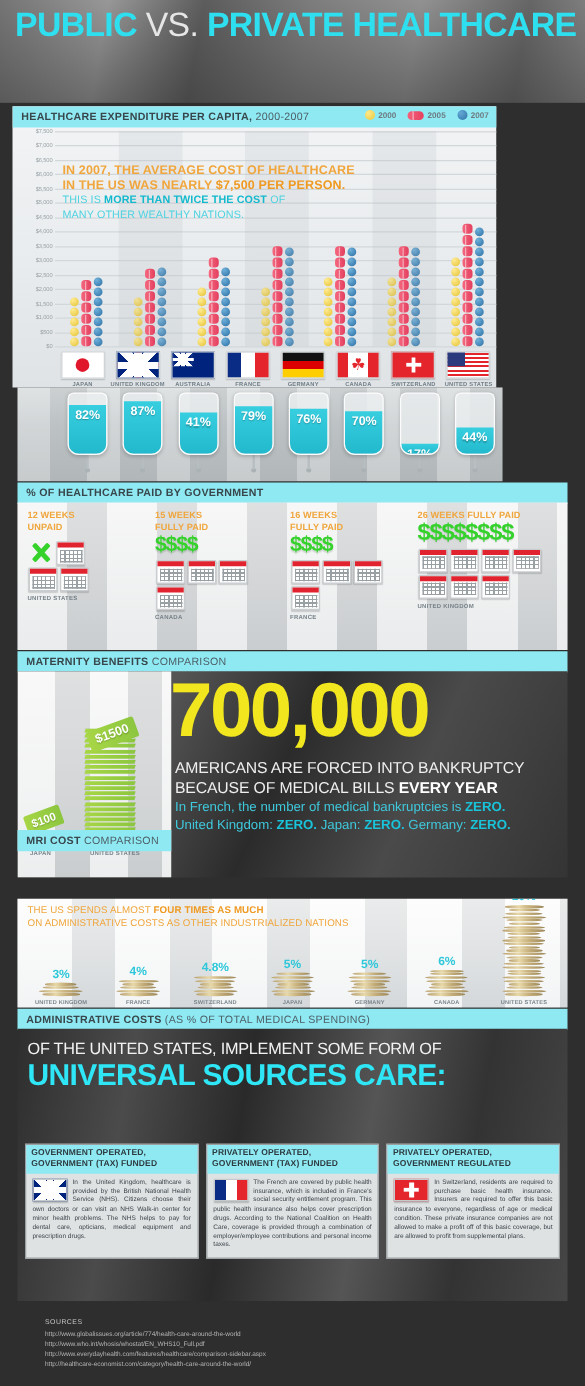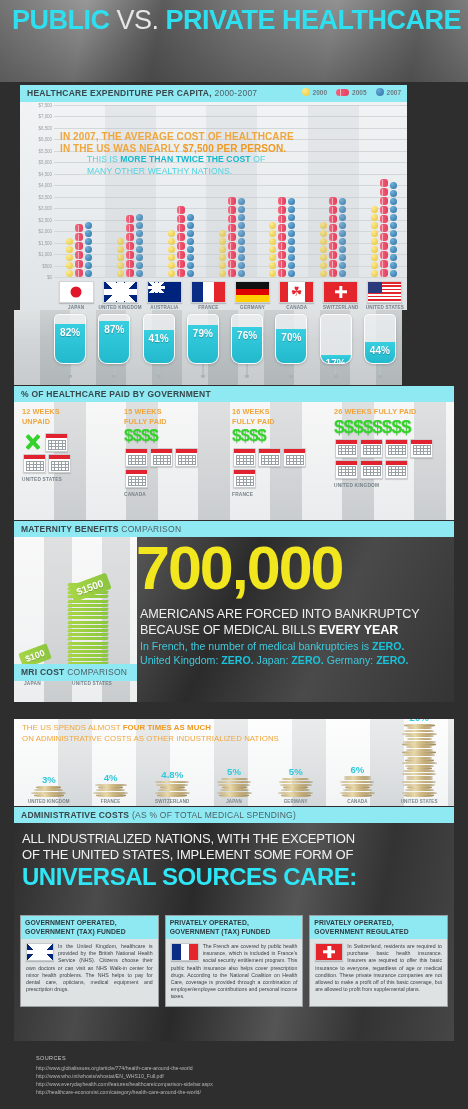--- a/index.html
+++ b/index.html
@@ -15,21 +15,21 @@
   .t1{font-size:27px;font-weight:bold;letter-spacing:-.5px;line-height:32px;white-space:nowrap;}
   .t1 .cy{color:#2ee0ef;} .t1 .wh{color:#e6e6e6;font-weight:normal;}
   .t2{font-size:31px;letter-spacing:.5px;line-height:36px;color:#ededed;font-weight:300;white-space:nowrap;}
 
   
   .band{position:absolute;left:14px;width:440px;height:17px;background:#8fe9f3;
         box-sizing:border-box;padding:3px 7px;font-size:8.5px;font-weight:bold;color:#38474c;letter-spacing:.25px;}
   .band .lt{font-weight:normal;color:#4d5f66;}
 
   
-  .chartpanel{position:absolute;left:20px;top:85px;width:387px;height:225px;
+  .chartpanel{position:absolute;left:10px;top:85px;width:387px;height:225px;
      background:linear-gradient(180deg,#f2f4f5 0%,#e9ecee 55%,#dfe3e5 100%);overflow:hidden;}
   .chart-legend{position:absolute;right:6px;top:3px;display:flex;gap:9px;align-items:center;z-index:6;}
   .lg{display:flex;align-items:center;gap:3px;font-size:6.5px;color:#6d7b80;font-weight:bold;}
   .pill-y{width:8px;height:8px;border-radius:50%;background:radial-gradient(circle at 32% 30%,#ffe98a,#e9c93c);}
   .pill-p{width:13px;height:7px;border-radius:4px;background:linear-gradient(90deg,#f2637c,#e7405f);position:relative;}
   .pill-p:after{content:"";position:absolute;left:4px;top:0;width:1px;height:7px;background:rgba(255,255,255,.55);}
   .pill-b{width:8px;height:8px;border-radius:50%;background:radial-gradient(circle at 32% 30%,#64a8d6,#2f74a8);}
 
   .plot{position:absolute;left:0;top:20px;width:440px;height:172px;}
   .yaxis{position:absolute;left:0;top:0;width:34px;height:172px;}
@@ -41,21 +41,21 @@
   .col{flex:1;position:relative;display:flex;justify-content:center;align-items:flex-end;gap:2px;padding-bottom:0;}
   .stk{display:flex;flex-direction:column-reverse;gap:1px;align-items:center;}
   .dy{width:7px;height:7px;border-radius:50%;background:radial-gradient(circle at 32% 28%,#ffeb92,#e4c233);}
   .dp{width:8px;height:8px;border-radius:3px;background:linear-gradient(90deg,#f4697f,#e33f5f);position:relative;}
   .dp:after{content:"";position:absolute;left:2.5px;top:.5px;width:1px;height:7px;background:rgba(255,255,255,.5);}
   .db{width:7px;height:7px;border-radius:50%;background:radial-gradient(circle at 32% 28%,#6fb0da,#2b6fa4);}
 
   .callout{position:absolute;left:40px;top:26px;z-index:5;line-height:11.5px;}
   .co-or{color:#f0a63c;font-size:10px;font-weight:bold;letter-spacing:.1px;}
   .co-or b{color:#ef9a22;}
-  .co-cy{color:#4dd2e0;font-size:8.6px;letter-spacing:.1px;margin-left:27px;}
+  .co-cy{color:#4dd2e0;font-size:8.6px;letter-spacing:.1px;}
   .co-cy b{color:#13b9cd;}
 
   
   .flagrow{position:absolute;left:34px;top:196px;right:0;height:30px;display:flex;}
   .fcell{flex:1;display:flex;flex-direction:column;align-items:center;}
   .flag{width:35px;height:22px;border:1px solid #cfd4d6;box-sizing:border-box;box-shadow:0 1px 1px rgba(0,0,0,.18);}
   .fname{font-size:4.6px;color:#74808a;margin-top:2px;letter-spacing:.2px;white-space:nowrap;font-weight:bold;}
 
   
   .f-jp{background:#fff;position:relative;}
@@ -835,21 +835,20 @@
           <div class="admlbl">UNITED STATES</div>
         </div>
       </div>
   </div>
   <div class="band" style="top:807px;">
     <span>ADMINISTRATIVE COSTS</span><span class="lt"> (AS % OF TOTAL MEDICAL SPENDING)</span>
   </div>
 
   <div class="uni">
     <div class="unih">
-      <div class="l1">ALL INDUSTRIALIZED NATIONS, WITH THE EXCEPTION</div>
       <div class="l1">OF THE UNITED STATES, IMPLEMENT SOME FORM OF</div>
       <div class="l2">UNIVERSAL SOURCES CARE:</div>
     </div>
     <div class="cards" id="cards">
         <div class="card">
           <div class="cardh">GOVERNMENT OPERATED,<br>GOVERNMENT (TAX) FUNDED</div>
           <div class="cardb"><span class="cardflag f-uk"></span>In the United Kingdom, healthcare is provided by the British National Health Service (NHS). Citizens choose their own doctors or can visit an NHS Walk-in center for minor health problems. The NHS helps to pay for dental care, opticians, medical equipment and prescription drugs.</div>
         </div>
         <div class="card">
           <div class="cardh">PRIVATELY OPERATED,<br>GOVERNMENT (TAX) FUNDED</div>

